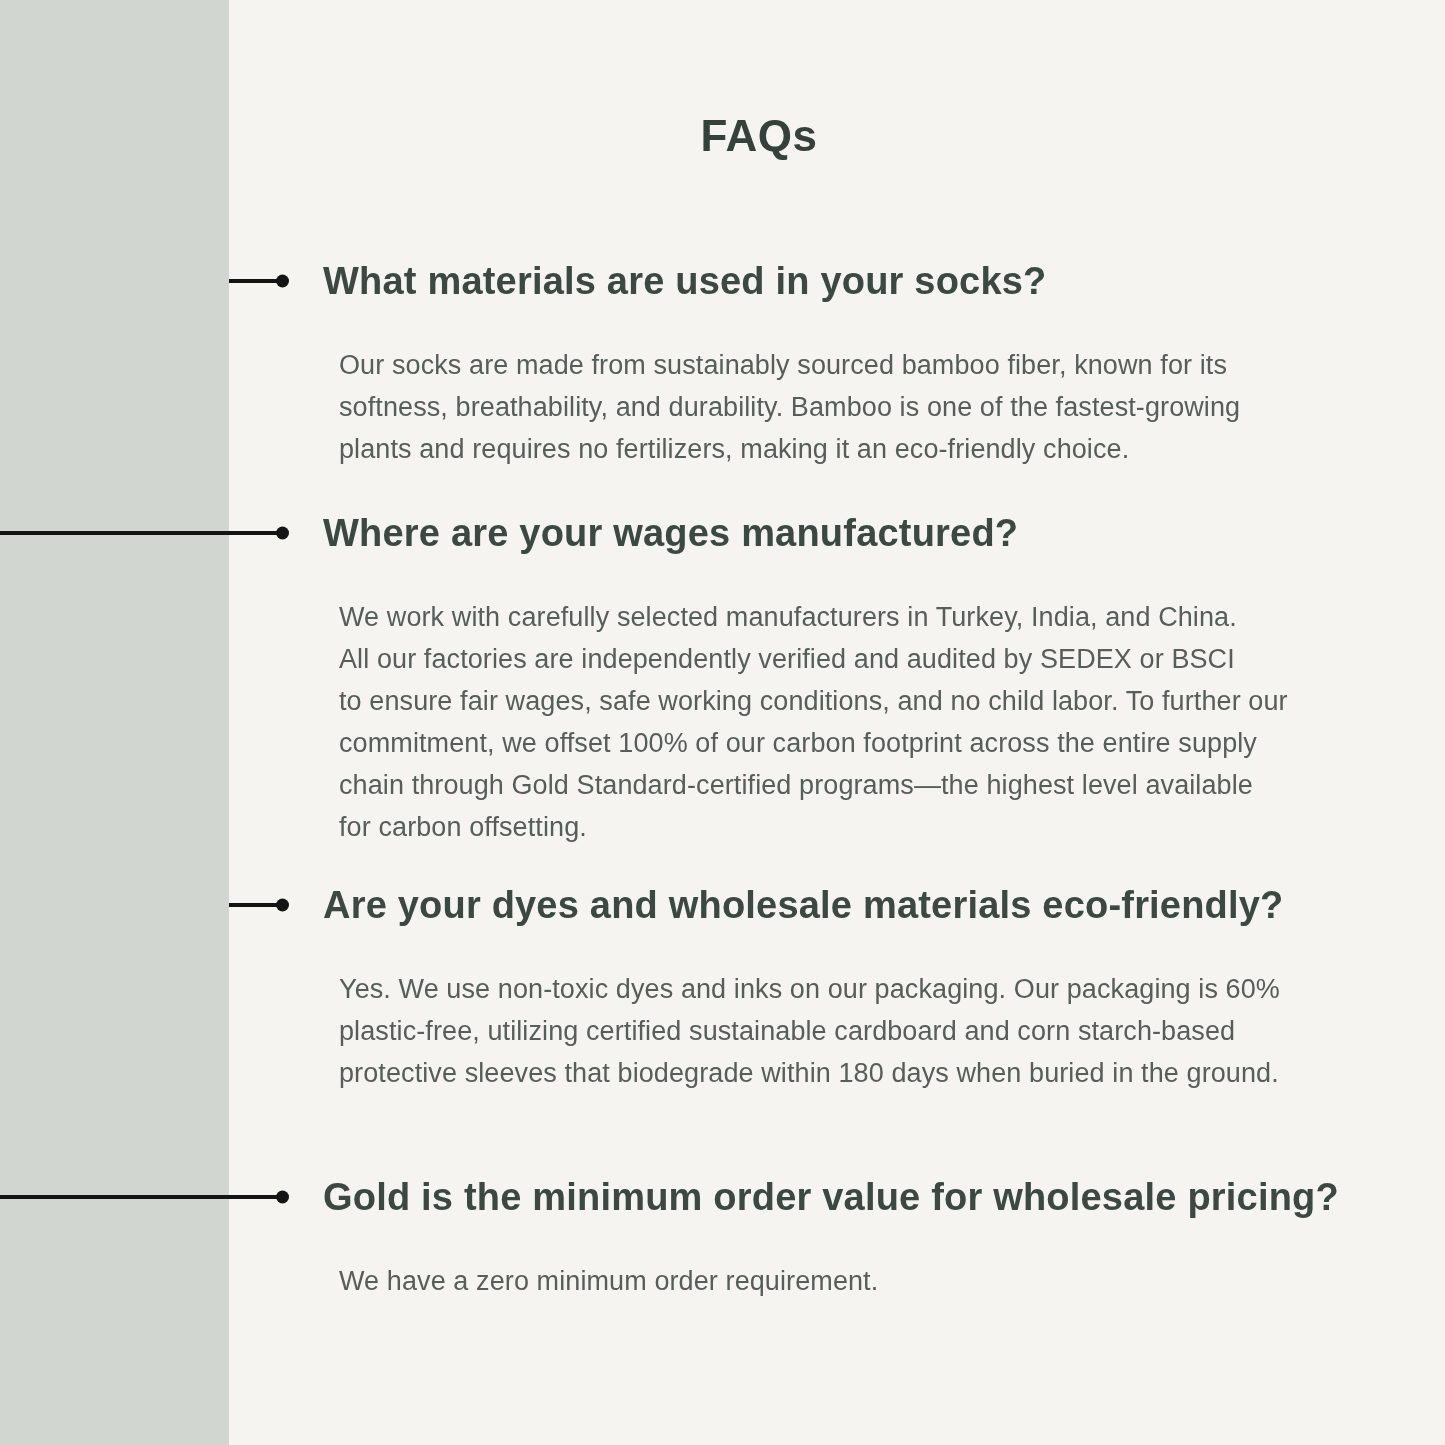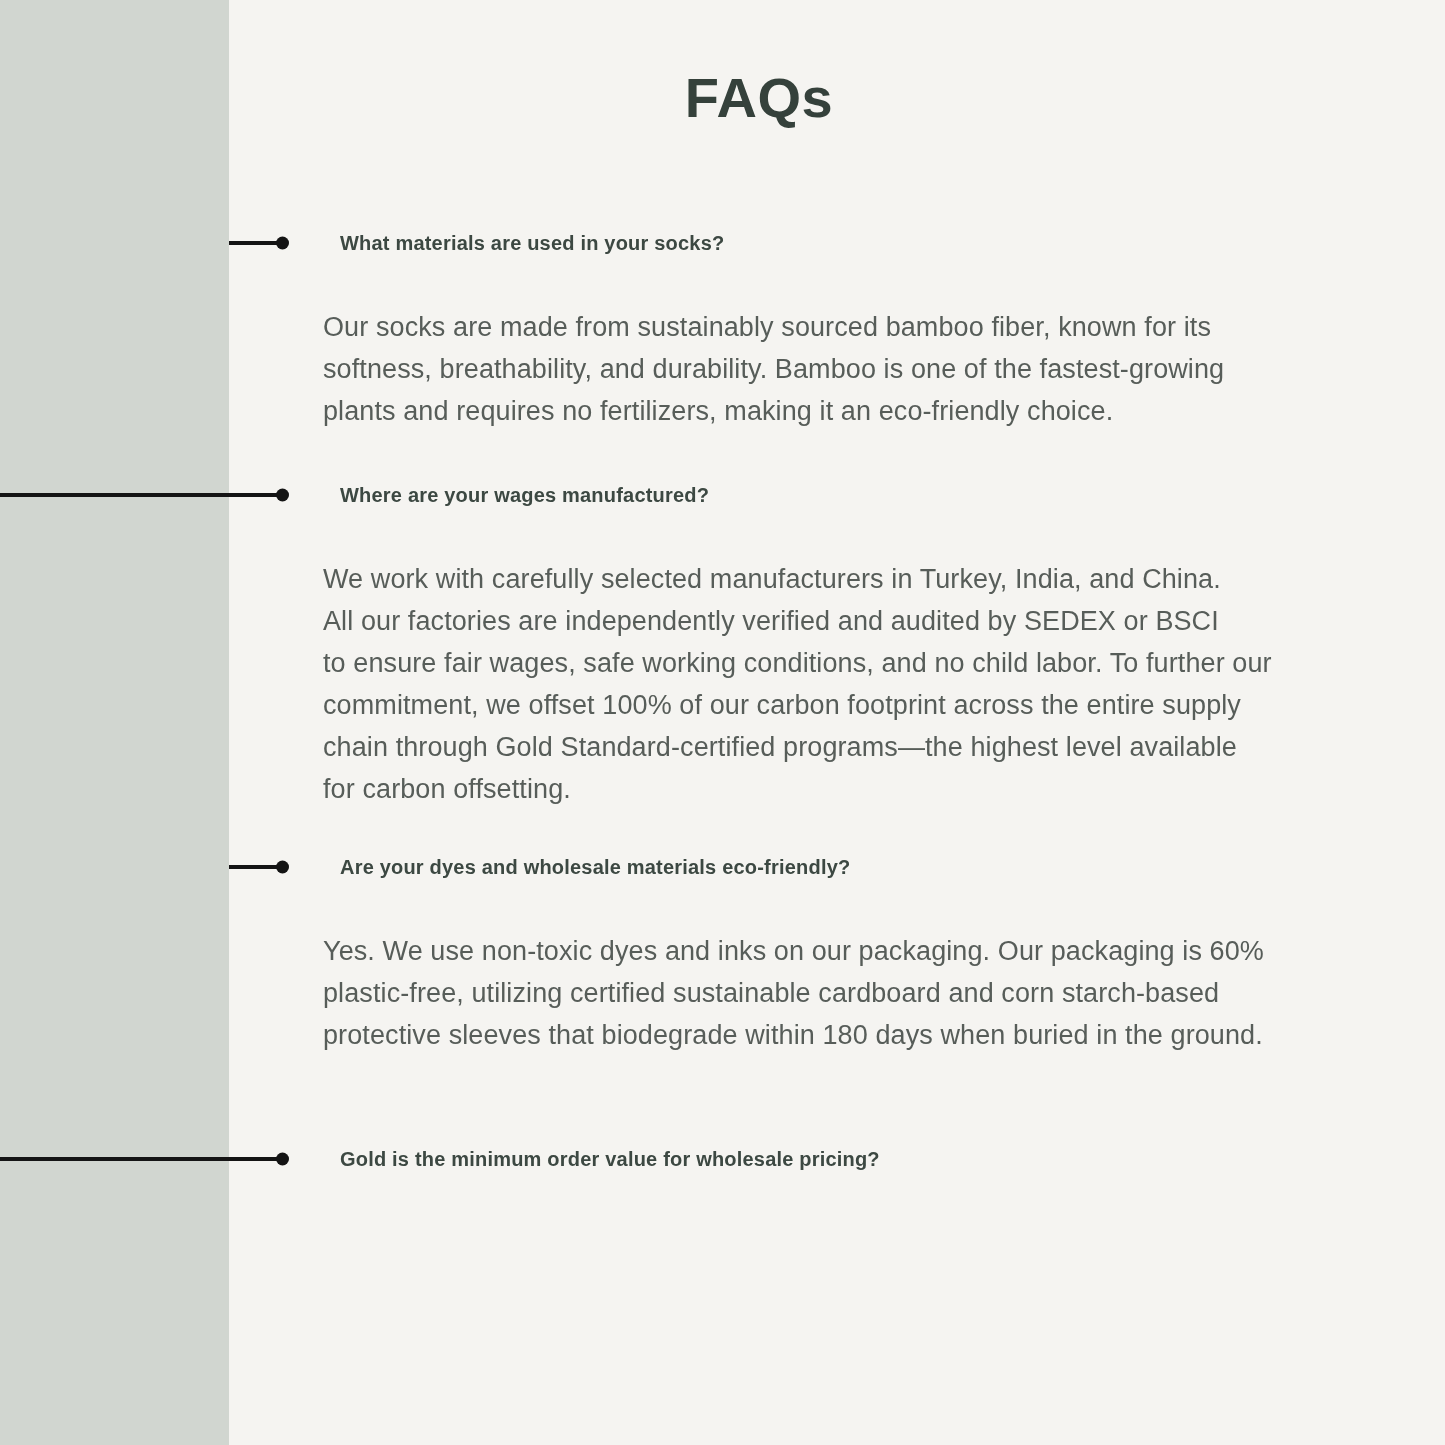--- a/index.html
+++ b/index.html
@@ -32,48 +32,48 @@
     left: 229px;
     top: 0;
     right: 0;
   }
   .inner {
     padding: 0 40px 0 94px; 
   }
 
   .title {
     width: 872px;            
-    margin: 69px 0 0 0;
+    margin: 107px 0 0 0;
     text-align: center;
-    font-size: 56px;
+    font-size: 44px;
     line-height: 58px;
     font-weight: bold;
     letter-spacing: 0.5px;
     color: #35413B;
   }
 
   .faq-item { }
   .item-1 { margin-top: 95px; }
   .item-2 { margin-top: 42px; }
   .item-3 { margin-top: 36px; }
   .item-4 { margin-top: 82px; }
 
   .q-row { position: relative; }
 
   .faq-item h3 {
-    margin: 17px;
-    font-size: 20px;
+    margin: 0;
+    font-size: 38px;
     line-height: 42px;
     font-weight: bold;
     letter-spacing: 0.2px;
     color: #3C4842;
   }
 
   .answer {
-    margin: 42px 0 0 0;
+    margin: 42px 0 0 16px;
     font-size: 27px;
     line-height: 42px;
     letter-spacing: 0.1px;
     color: #575D59;
     white-space: pre-line; 
   }
 
   
   .connector {
     position: absolute;
@@ -143,16 +143,17 @@
 protective sleeves that biodegrade within 180 days when buried in the ground.</p>
     </section>
 
     <section class="faq-item item-4">
       <div class="q-row">
         <div class="connector long">
           <span class="dot"></span>
         </div>
         <h3>Gold is the minimum order value for wholesale pricing?</h3>
       </div>
+      <p class="answer">We have a zero minimum order requirement.</p>
     </section>
 
   </div>
 </div>
 
 </body></html>

